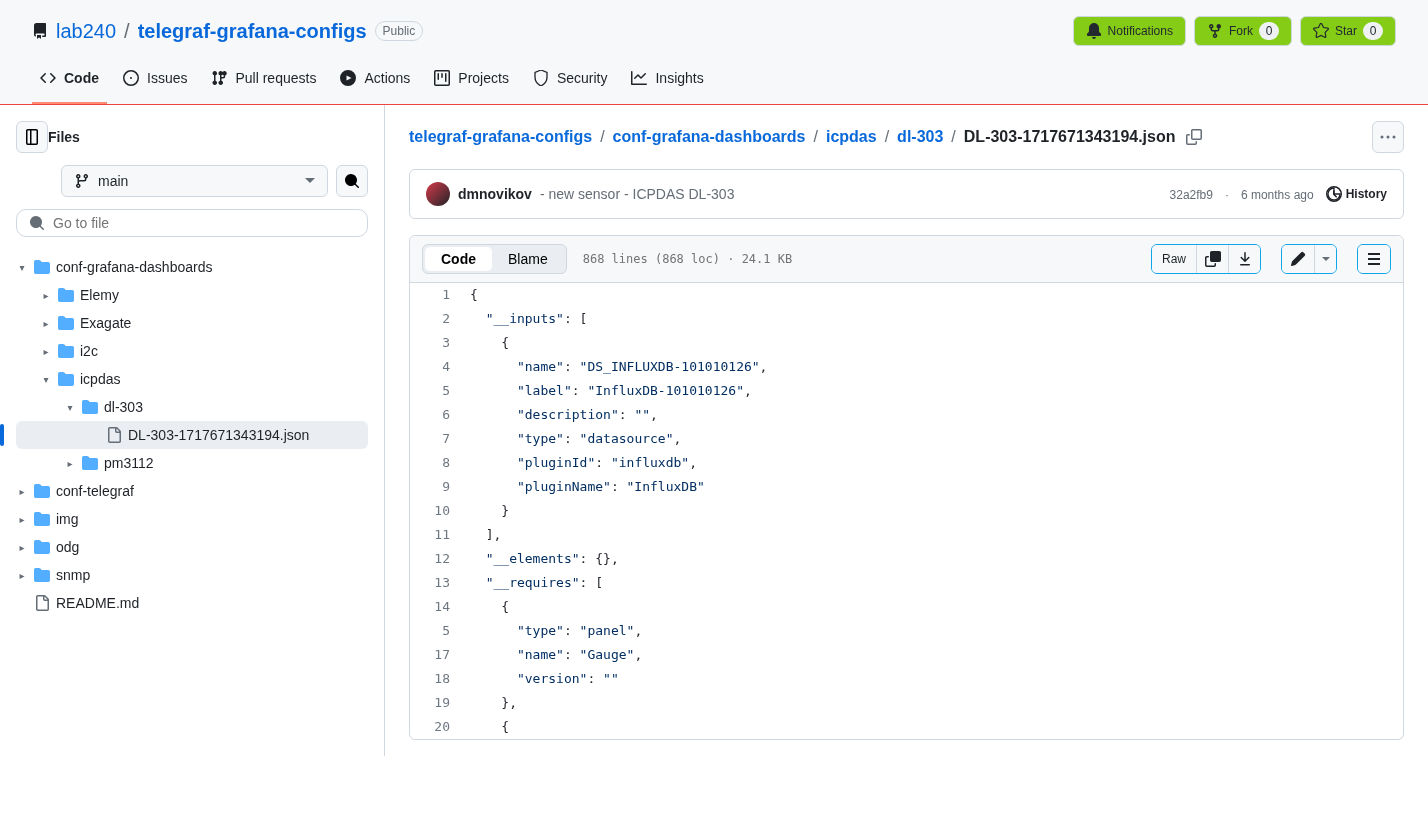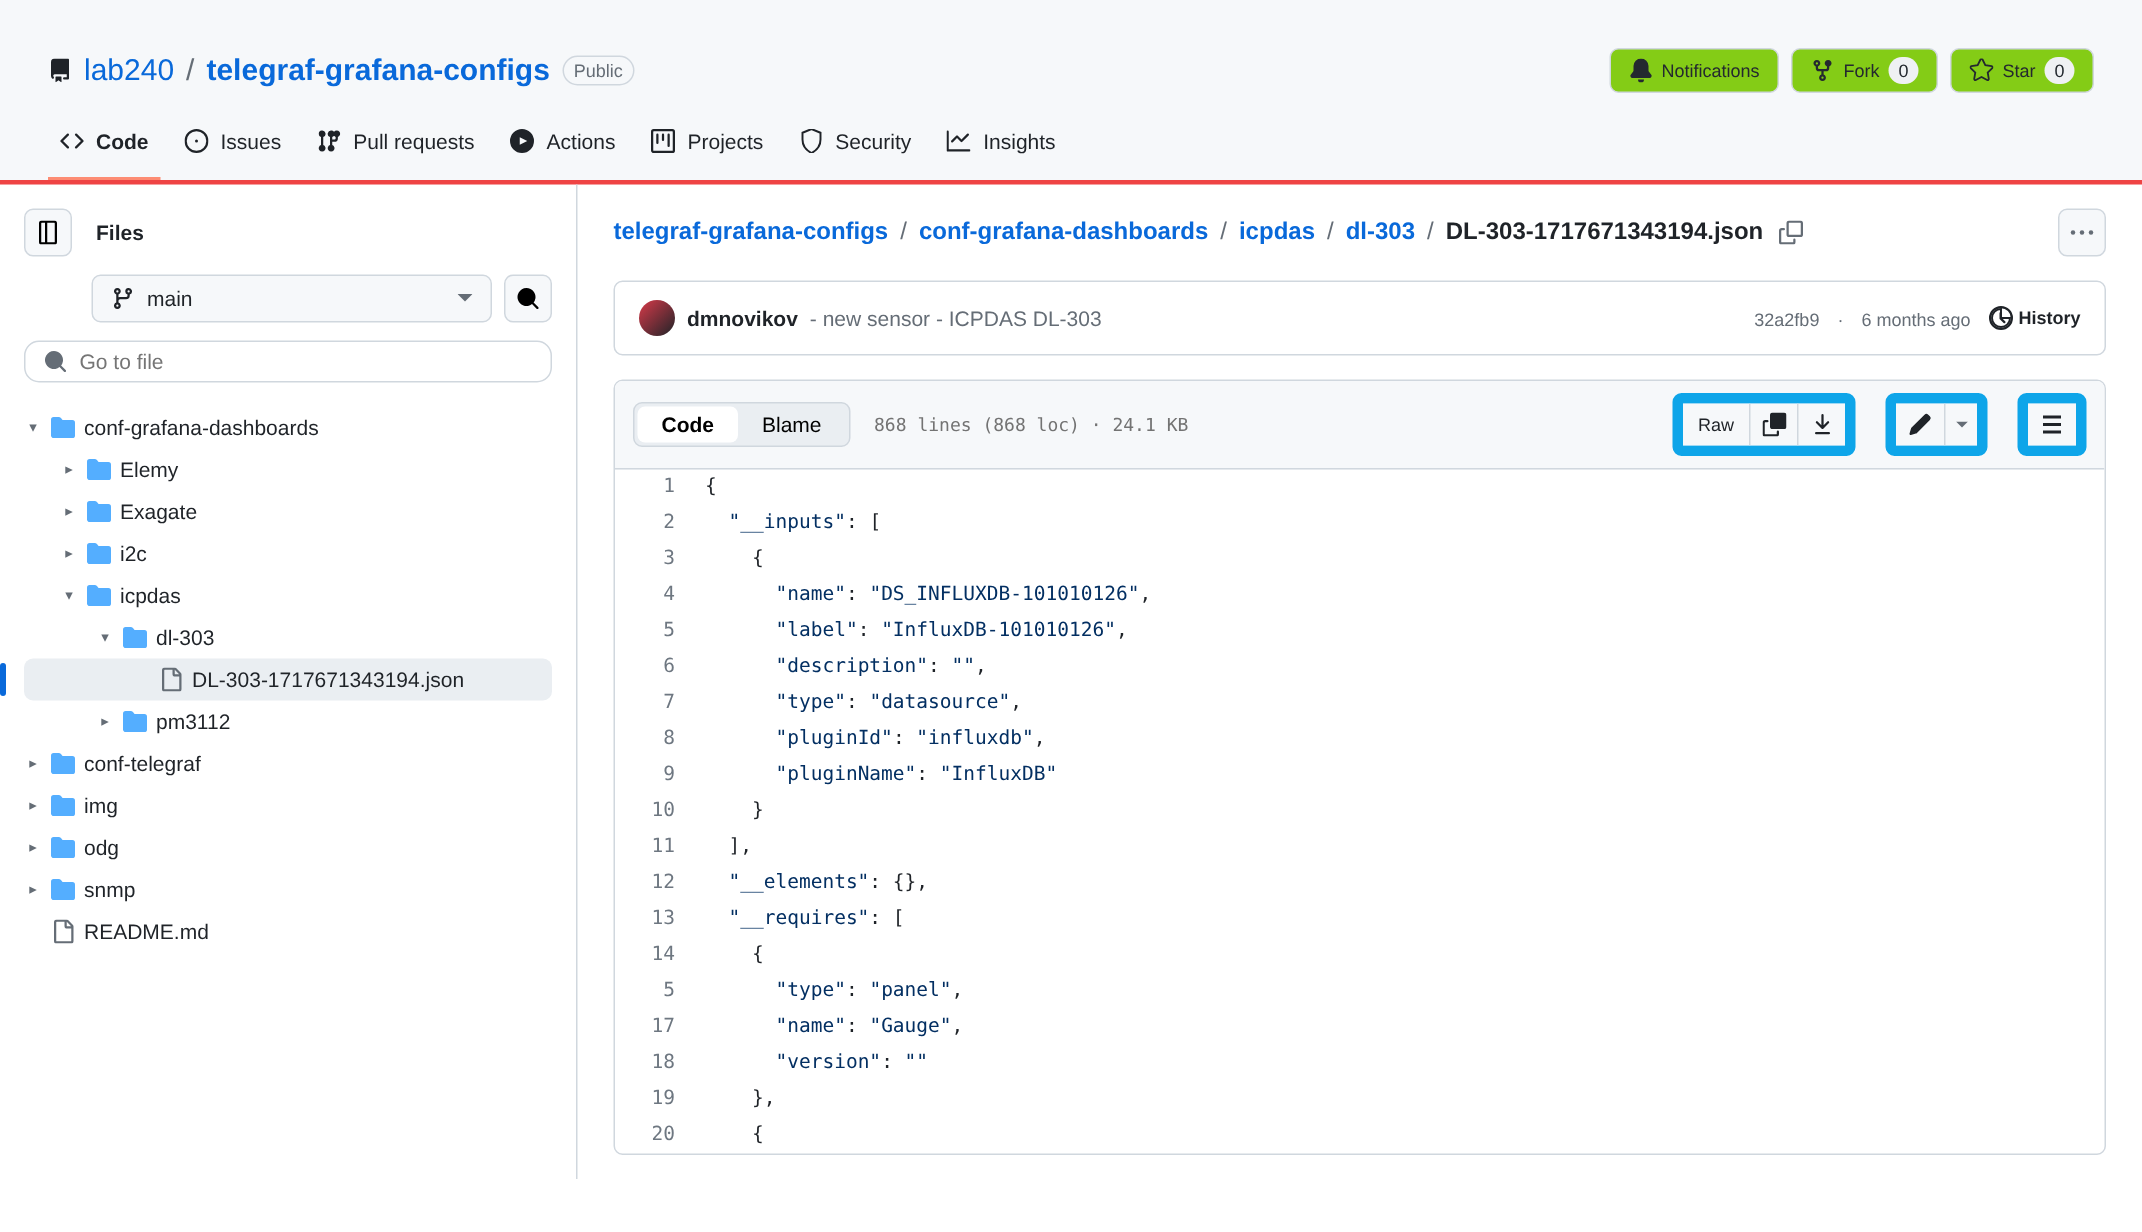--- a/index.html
+++ b/index.html
@@ -1,40 +1,40 @@
 <!DOCTYPE html>
 <html><head>
 <meta charset="utf-8">
 <style>
 * { box-sizing: border-box; margin: 0; padding: 0; }
 body { font-family: -apple-system, BlinkMacSystemFont, "Segoe UI", Helvetica, Arial, sans-serif; color: #1f2328; background: #fff; font-size: 14px; }
 a { text-decoration: none; }
 
 
-.repo-header { padding: 32px 32px 0; background: #f6f8fa; border-bottom: 3px solid #ef4444; }
+.repo-header { padding: 16px 32px 0; background: #f6f8fa; border-bottom: 1px solid #ef4444; }
 .repo-title-row { display: flex; align-items: center; justify-content: space-between; margin-bottom: 16px; }
 .repo-title { display: flex; align-items: center; gap: 8px; font-size: 20px; }
 .repo-title a { color: #0969da; }
 .visibility-badge { font-size: 12px; font-weight: 500; color: #656d76; border: 1px solid #d0d7de; border-radius: 2em; padding: 0 7px; line-height: 18px; }
 .repo-actions { display: flex; gap: 8px; }
 .btn { display: inline-flex; align-items: center; gap: 6px; padding: 4px 12px; font-size: 12px; line-height: 20px; background: #84cc16; border: 1px solid #d0d7de; border-radius: 6px; color: #24292f; cursor: pointer; }
 .counter { background: #eff1f3; border-radius: 2em; padding: 0 6px; font-size: 12px; line-height: 18px; min-width: 20px; text-align: center; }
 
 
 .repo-tabs { display: flex; gap: 8px; }
 .tab { display: inline-flex; align-items: center; gap: 8px; padding: 8px 8px 16px; color: #1f2328; border-bottom: 2px solid transparent; font-size: 14px; cursor: pointer; }
 .tab.active { border-bottom-color: #fd8c73; font-weight: 600; }
 
 
 .main-layout { display: flex; }
 .sidebar { width: 385px; border-right: 1px solid #d0d7de; padding: 16px; flex-shrink: 0; }
 .content { flex: 1; padding: 16px 24px; min-width: 0; }
 
 
-.sidebar-header { display: flex; align-items: center; gap: 16px; margin-bottom: 12px; }
+.sidebar-header { display: flex; align-items: center; margin-bottom: 12px; }
 .icon-btn { display: inline-flex; align-items: center; justify-content: center; width: 32px; height: 32px; border: 1px solid #d0d7de; border-radius: 6px; background: #f6f8fa; cursor: pointer; }
 .sidebar-title { font-weight: 600; font-size: 14px; }
 .branch-row { display: flex; gap: 8px; margin-bottom: 12px; padding-left: 45px; }
 .branch-select { flex: 1; display: flex; align-items: center; gap: 8px; padding: 5px 12px; border: 1px solid #d0d7de; border-radius: 6px; background: #f6f8fa; cursor: pointer; justify-content: space-between; }
 .branch-left { display: flex; align-items: center; gap: 8px; }
 .search-box { display: flex; align-items: center; gap: 8px; padding: 5px 12px; border: 1px solid #d0d7de; border-radius: 10px; margin-bottom: 16px; }
 .search-box input { border: none; outline: none; flex: 1; font-size: 14px; background: transparent; }
 
 .tree { }
 .tree-item { display: flex; align-items: center; gap: 6px; padding: 6px 8px; border-radius: 6px; cursor: pointer; }
@@ -67,21 +67,21 @@
 
 
 .file-box { border: 1px solid #d0d7de; border-radius: 6px; overflow: hidden; }
 .file-toolbar { display: flex; align-items: center; justify-content: space-between; padding: 8px 12px; background: #f6f8fa; border-bottom: 1px solid #d0d7de; }
 .tool-left { display: flex; align-items: center; gap: 16px; }
 .seg-control { display: flex; border: 1px solid #d0d7de; border-radius: 6px; overflow: hidden; background: #eaeef2; padding: 2px; }
 .seg-btn { padding: 4px 16px; background: transparent; border: none; cursor: pointer; font-size: 14px; border-radius: 5px; }
 .seg-btn.active { background: #fff; font-weight: 600; }
 .file-meta { color: #737373; font-size: 12px; font-family: ui-monospace, monospace; }
 .tool-right { display: flex; align-items: center; gap: 0; }
-.tool-group { display: flex; border: 7px solid #0ea5e9; border-radius: 6px; overflow: hidden; margin-left: 20px; justify-content: flex-end; }
+.tool-group { display: flex; border: 1px solid #0ea5e9; border-radius: 6px; overflow: hidden; margin-left: 20px; justify-content: flex-end; }
 .tool-icn { display: inline-flex; align-items: center; justify-content: center; width: 32px; height: 28px; cursor: pointer; border-left: 1px solid #d0d7de; background: #f6f8fa; }
 .tool-icn:first-child { border-left: none; }
 .tool-icn.txt { width: auto; padding: 0 10px; font-size: 12px; }
 
 
 .code-view { font-family: ui-monospace, SFMono-Regular, Menlo, monospace; font-size: 13px; line-height: 24px; }
 .code-row { display: flex; }
 .line-num { width: 60px; text-align: right; padding-right: 20px; color: #6e7781; user-select: none; }
 .line-content { flex: 1; white-space: pre; }
 .pl-s { color: #032f62; }

